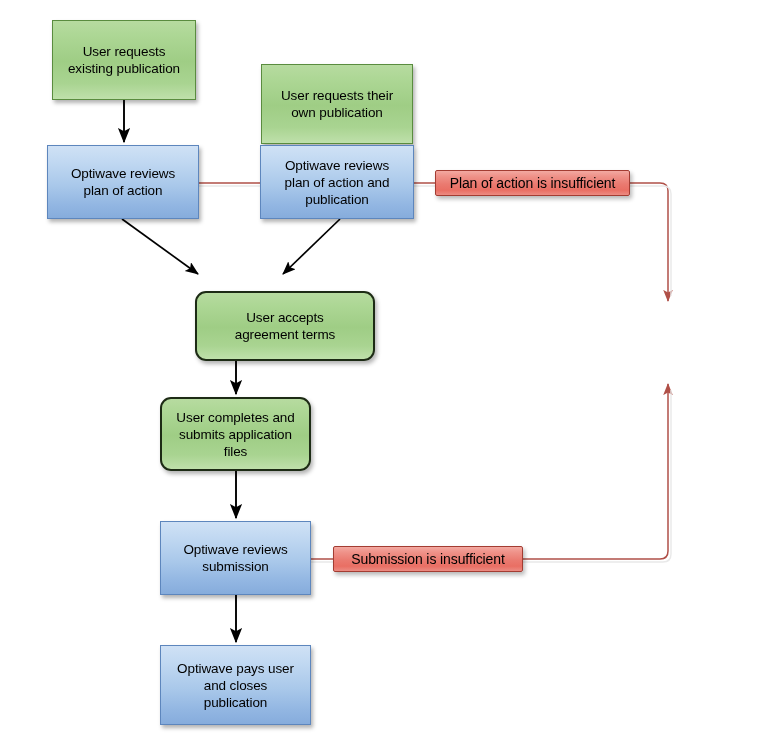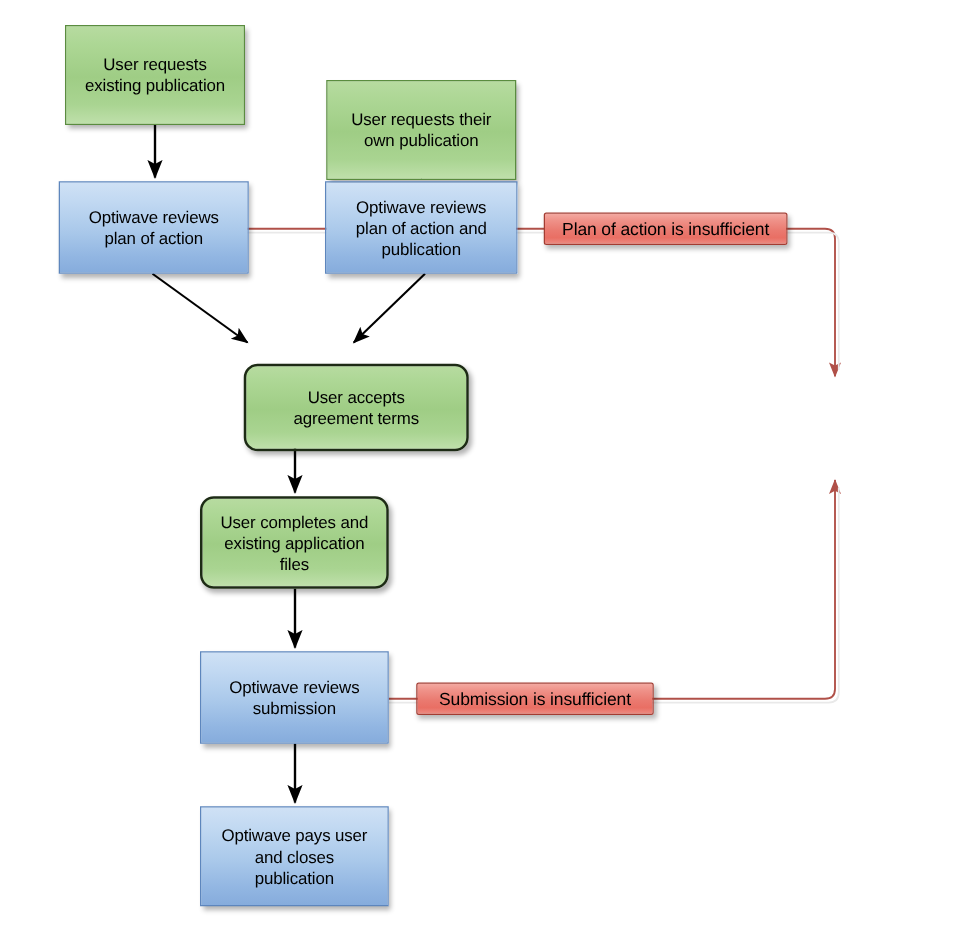--- a/index.html
+++ b/index.html
@@ -142,21 +142,21 @@
   </div>
 
 
   <div class="node green green-strong" style="left:160px;top:291px;width:180px;height:70px;margin-left:35px;">
     <span class="node-label">User accepts
 agreement terms</span>
   </div>
 
   <div class="node green green-strong" style="left:160px;top:397px;width:151px;height:74px;">
     <span class="node-label">User completes and
-existing application
+submits application
 files</span>
   </div>
 
   <div class="node blue" style="left:160px;top:521px;width:151px;height:74px;">
     <span class="node-label">Optiwave reviews
 submission</span>
   </div>
 
   <div class="node red" style="left:333px;top:546px;width:190px;height:26px;">
     <span class="node-label">Submission is insufficient</span>

